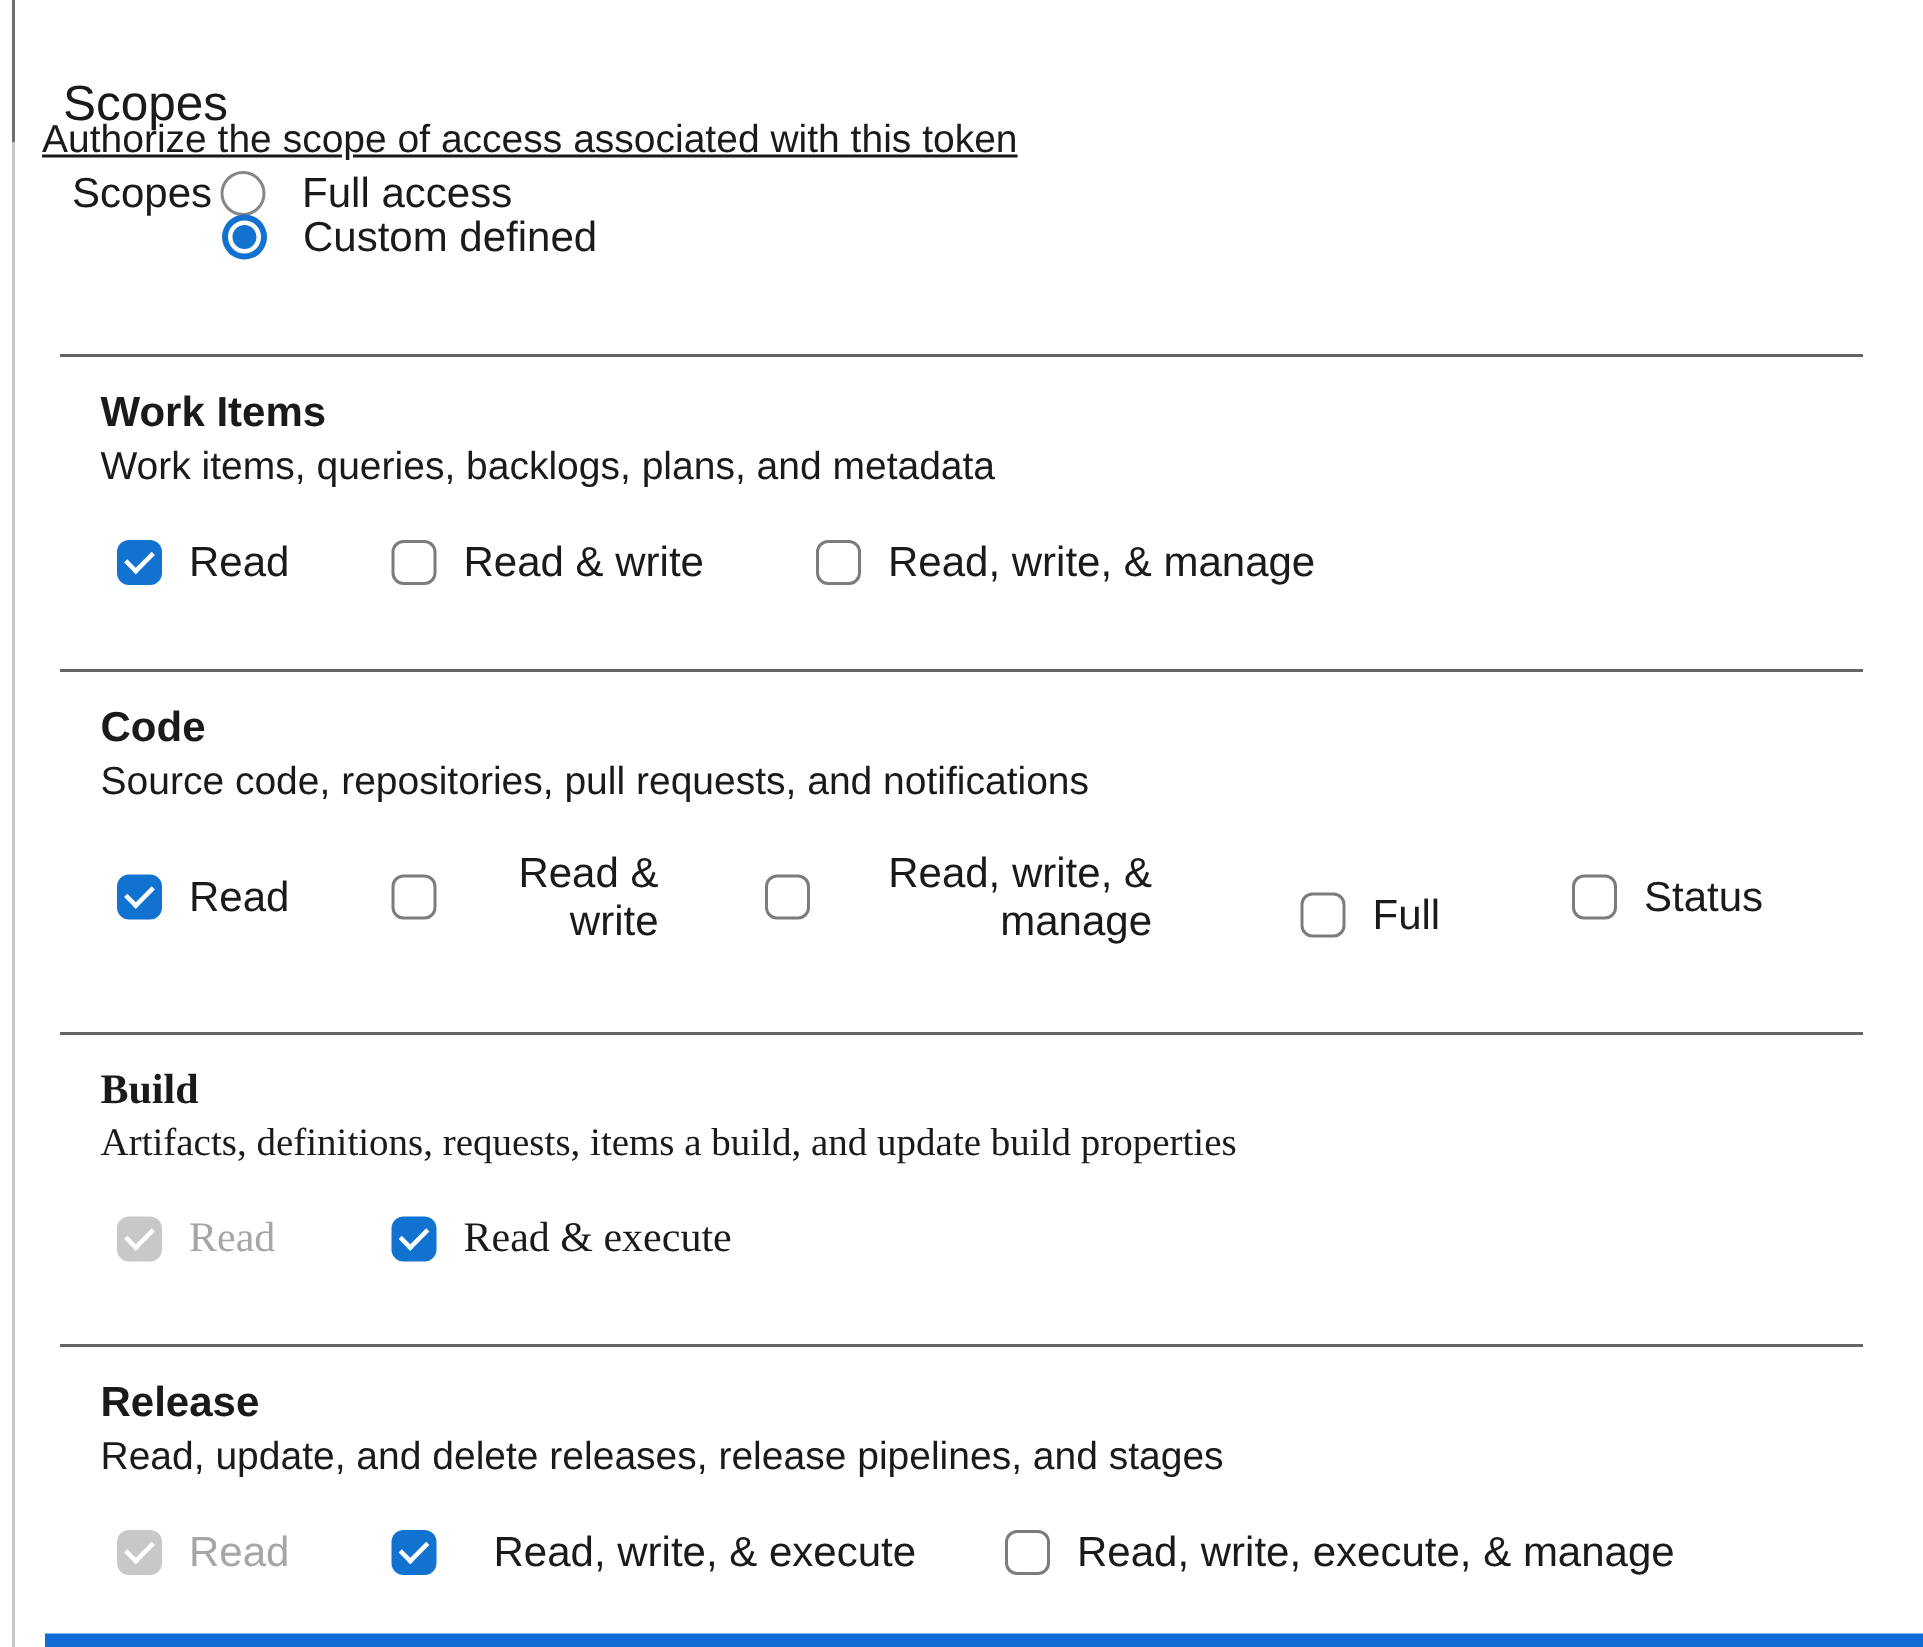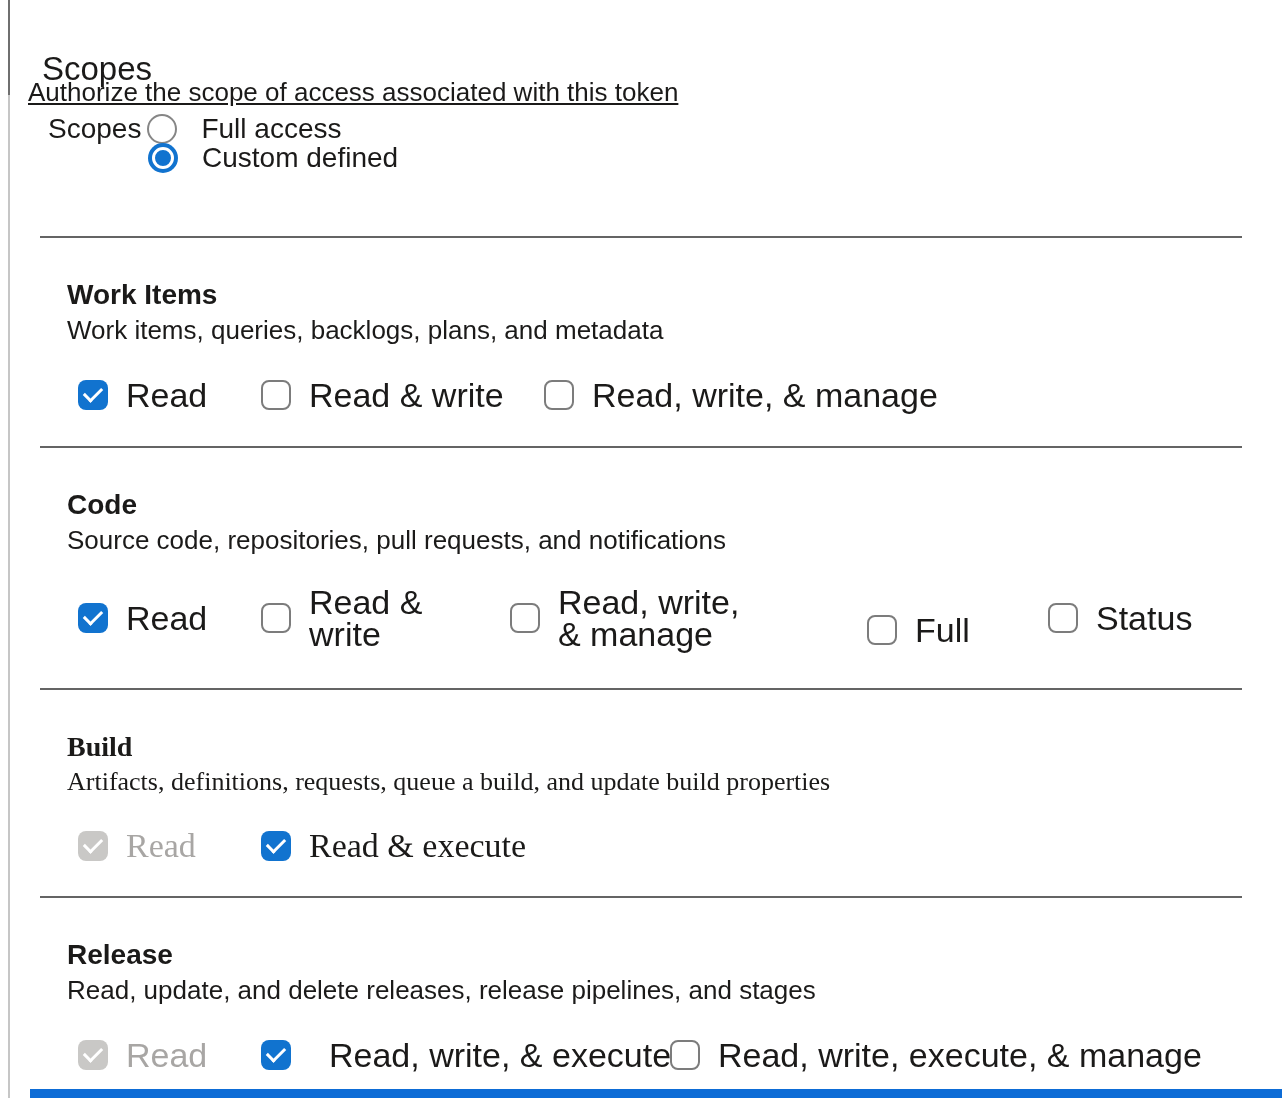--- a/index.html
+++ b/index.html
@@ -24,37 +24,37 @@
   #radio-row-1{left:148px;top:141px;}
   .scopes-label{font-size:28px;margin-right:6px;}
   .radio{width:30px;height:30px;border-radius:50%;box-sizing:border-box;flex:none;position:relative;}
   .radio.off{border:2px solid #868686;background:#fff;}
   .radio.on{background:var(--blue);}
   .radio.on::after{content:"";position:absolute;inset:4px;border:3px solid #fff;border-radius:50%;box-sizing:border-box;}
   .radio-label{font-size:28px;margin-left:24px;white-space:nowrap;}
 
   
   .section{position:absolute;left:40px;width:1202px;border-top:2px solid var(--divider);}
-  .sec-title{margin:40px 0 0 27px;font-size:28px;font-weight:700;line-height:34px;}
+  .sec-title{margin:20px 0 0 27px;font-size:28px;font-weight:700;line-height:34px;}
   .sec-desc{margin:2px 0 0 27px;font-size:26px;line-height:32px;}
   .cb-row{display:flex;align-items:center;margin-left:38px;}
   .sec-0 .cb-row{margin-top:33px;}
   .sec-1 .cb-row{margin-top:30px;}
   .sec-2 .cb-row{margin-top:32px;}
   .sec-3 .cb-row{margin-top:33px;}
   .cb-item{display:flex;align-items:center;flex:none;}
   .cb{width:30px;height:30px;border-radius:8px;box-sizing:border-box;flex:none;position:relative;}
   .cb.unchecked{border:2px solid #7c7c7c;background:#fff;}
   .cb.checked{background:var(--blue);}
   .cb.disabled{background:#c9c8c6;}
   .cb.checked::after,.cb.disabled::after{
     content:"";position:absolute;left:6px;top:7px;width:15px;height:8px;
     border-left:3px solid #fff;border-bottom:3px solid #fff;transform:rotate(-45deg);
   }
-  .cb-label{font-size:34px;line-height:32px;margin-left:18px;white-space:nowrap;}
+  .cb-label{font-size:28px;line-height:32px;margin-left:18px;white-space:nowrap;text-align:right;}
   .cb-label.wrap{white-space:normal;}
   .cb-item.dim .cb-label{color:var(--muted);}
 
   
   .bottom-bar{position:absolute;left:30px;bottom:0;width:1252px;height:9px;background:#0d6cd6;}
 </style>
 </head>
 <body>
 
 <div class="vline dark"></div>
@@ -114,21 +114,21 @@
           <span class="cb-label">Full</span>
         </div>
         <div class="cb-item">
           <span class="cb unchecked"></span>
           <span class="cb-label">Status</span>
         </div>
       </div>
     </div>
     <div class="section sec-2" style="top: 688px; font-family: Liberation Serif, serif;">
       <h2 class="sec-title">Build</h2>
-      <div class="sec-desc">Artifacts, definitions, requests, queue a build, and update build properties</div>
+      <div class="sec-desc">Artifacts, definitions, requests, items a build, and update build properties</div>
       <div class="cb-row">
         <div class="cb-item dim" style="width: 183px;">
           <span class="cb disabled"></span>
           <span class="cb-label">Read</span>
         </div>
         <div class="cb-item">
           <span class="cb checked"></span>
           <span class="cb-label">Read &amp; execute</span>
         </div>
       </div>

